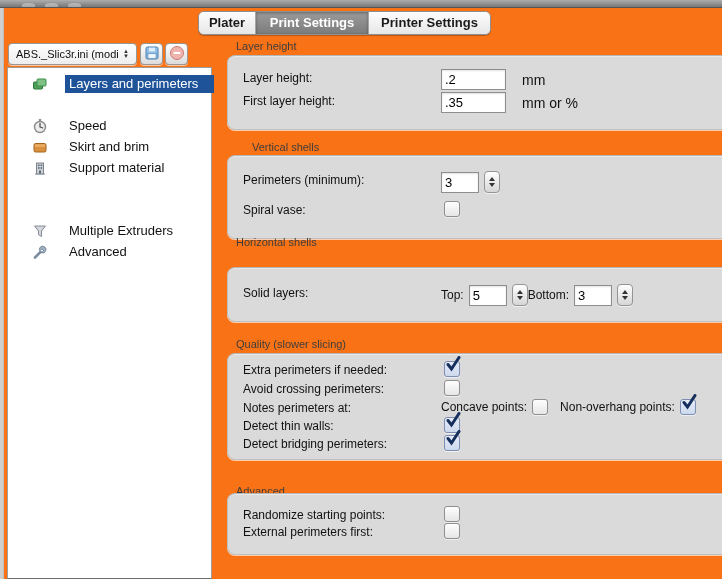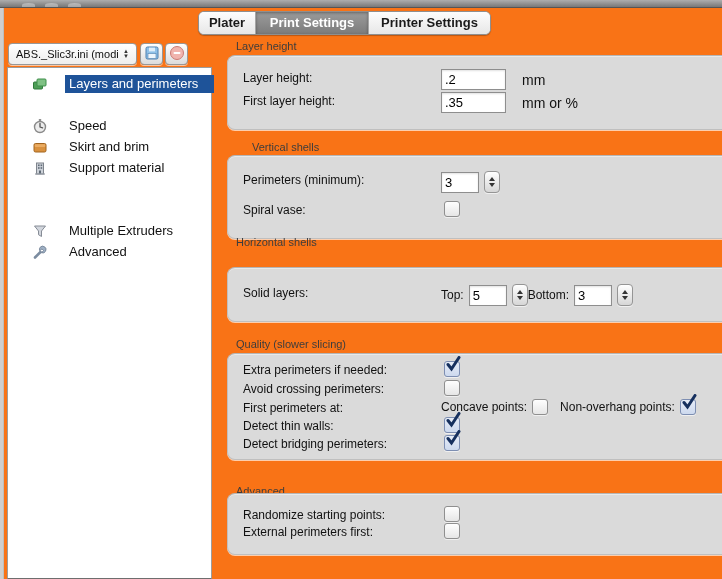--- a/index.html
+++ b/index.html
@@ -228,21 +228,21 @@
             </div>
           </div>
         </div>
         <div class="srow" style="top: 26px;">
           <span class="rlabel">Avoid crossing perimeters:</span>
           <div class="ctl cbxcol">
             <div class="cbx"></div>
           </div>
         </div>
         <div class="srow" style="top: 45px;">
-          <span class="rlabel">First perimeters at:</span>
+          <span class="rlabel">Notes perimeters at:</span>
           <div class="ctl">
             <span class="pairlabel">Concave points:</span>
             <div class="cbx"></div>
             <span class="pairlabel" style="margin-left: 12px;">Non-overhang points:</span>
             <div class="cbx checked">
               <svg class="mark" viewBox="0 0 17 17">
                 <path d="M3 8.5 L6.5 13 L14 1.5" stroke="#16305e" stroke-width="3" fill="none" stroke-linecap="round"></path>
               </svg>
             </div>
           </div>

